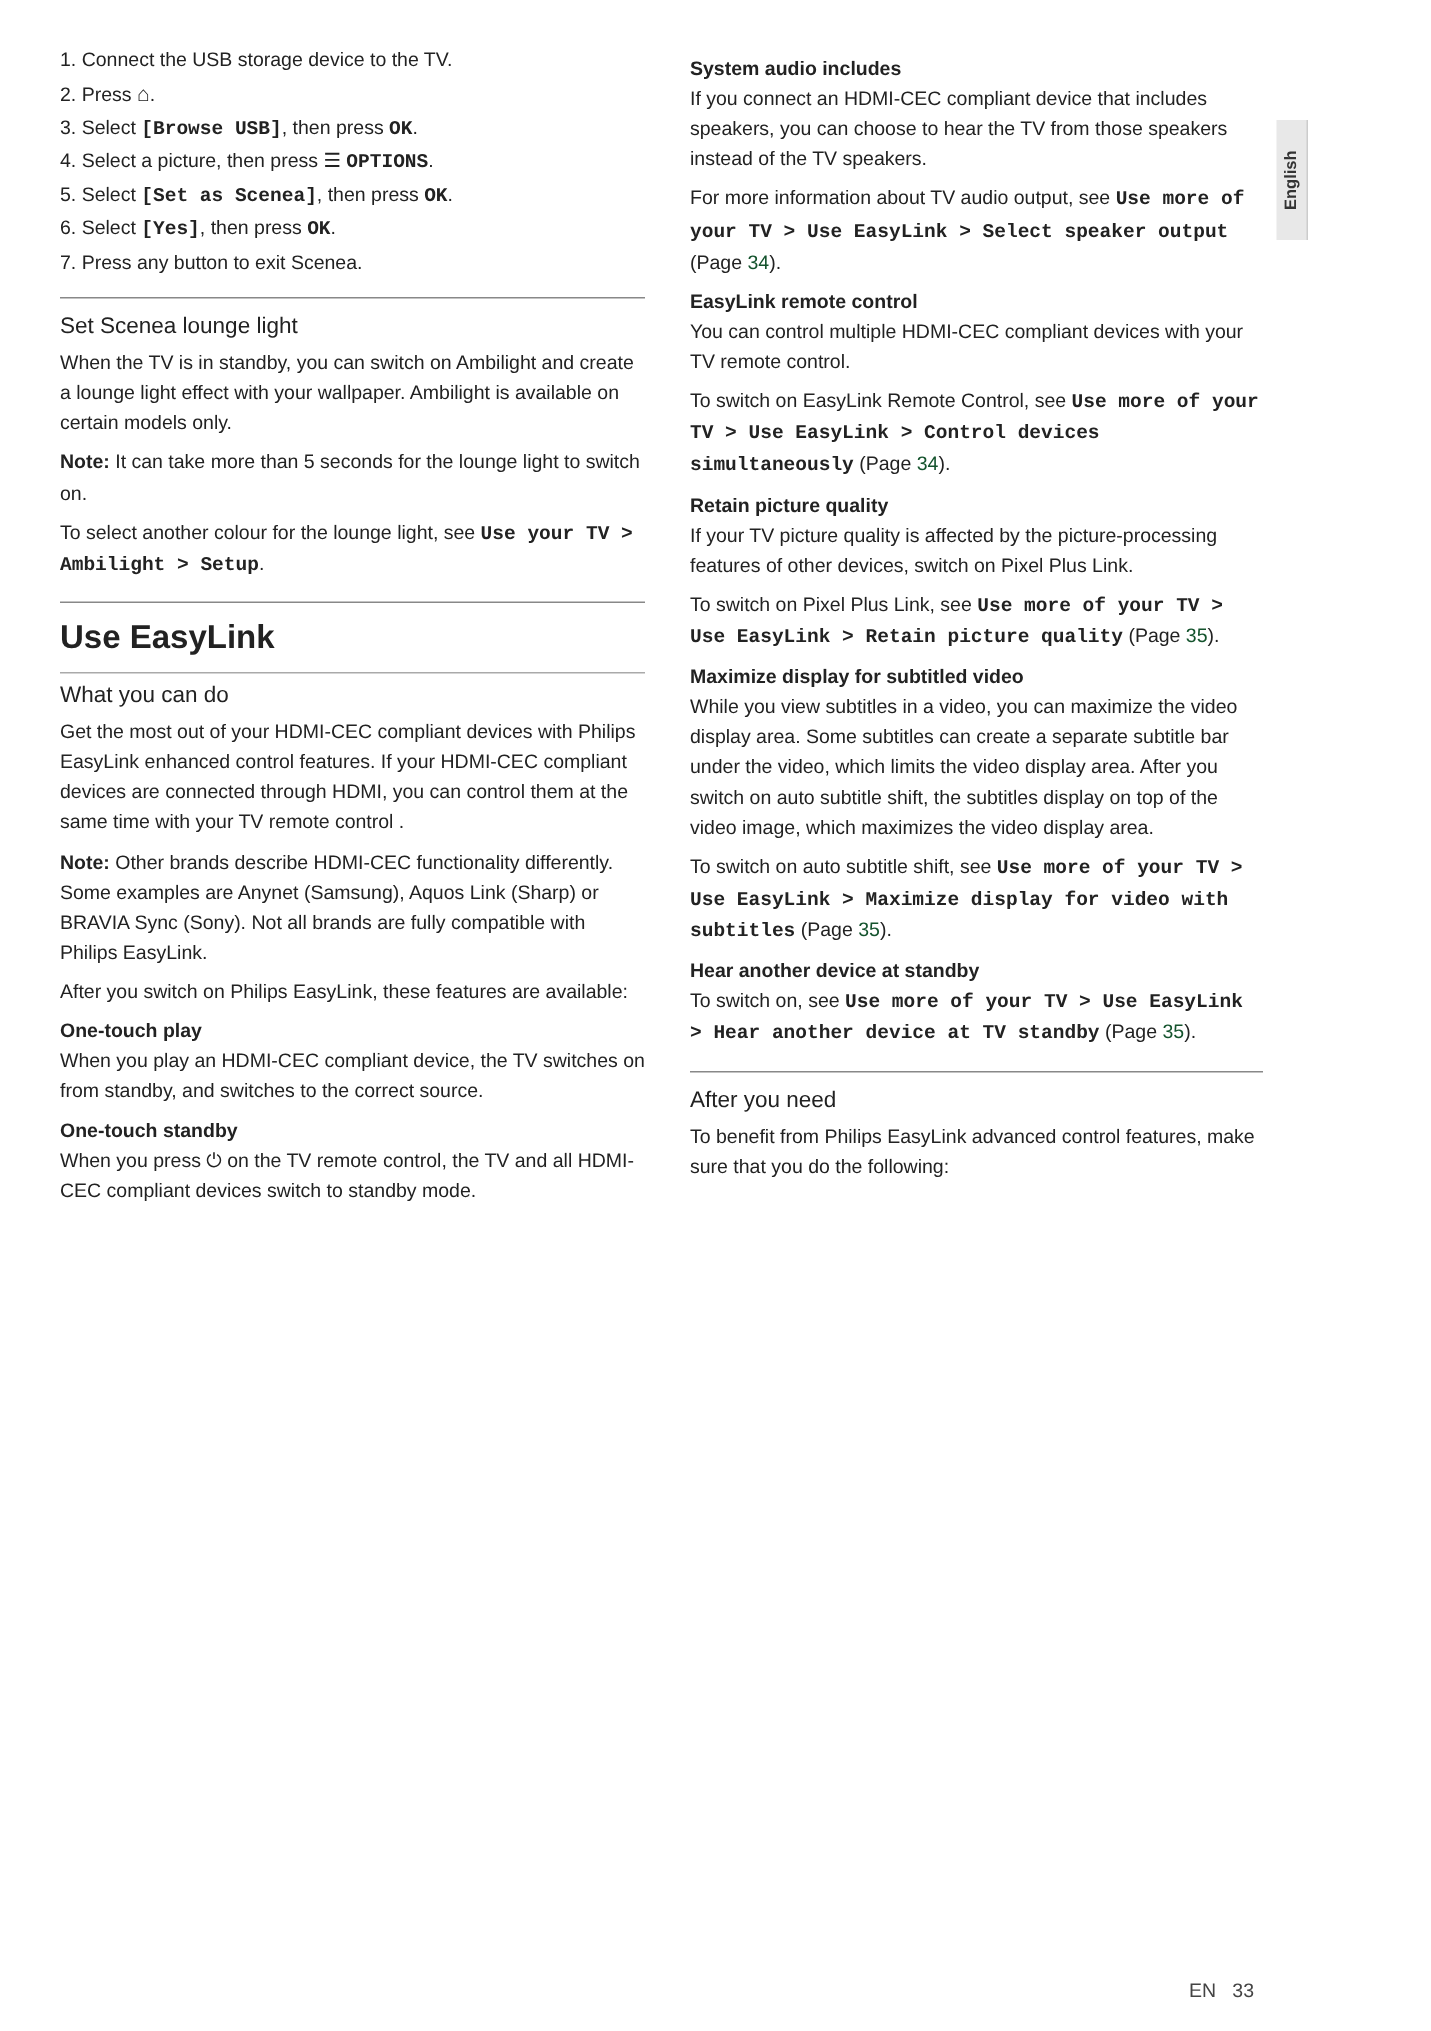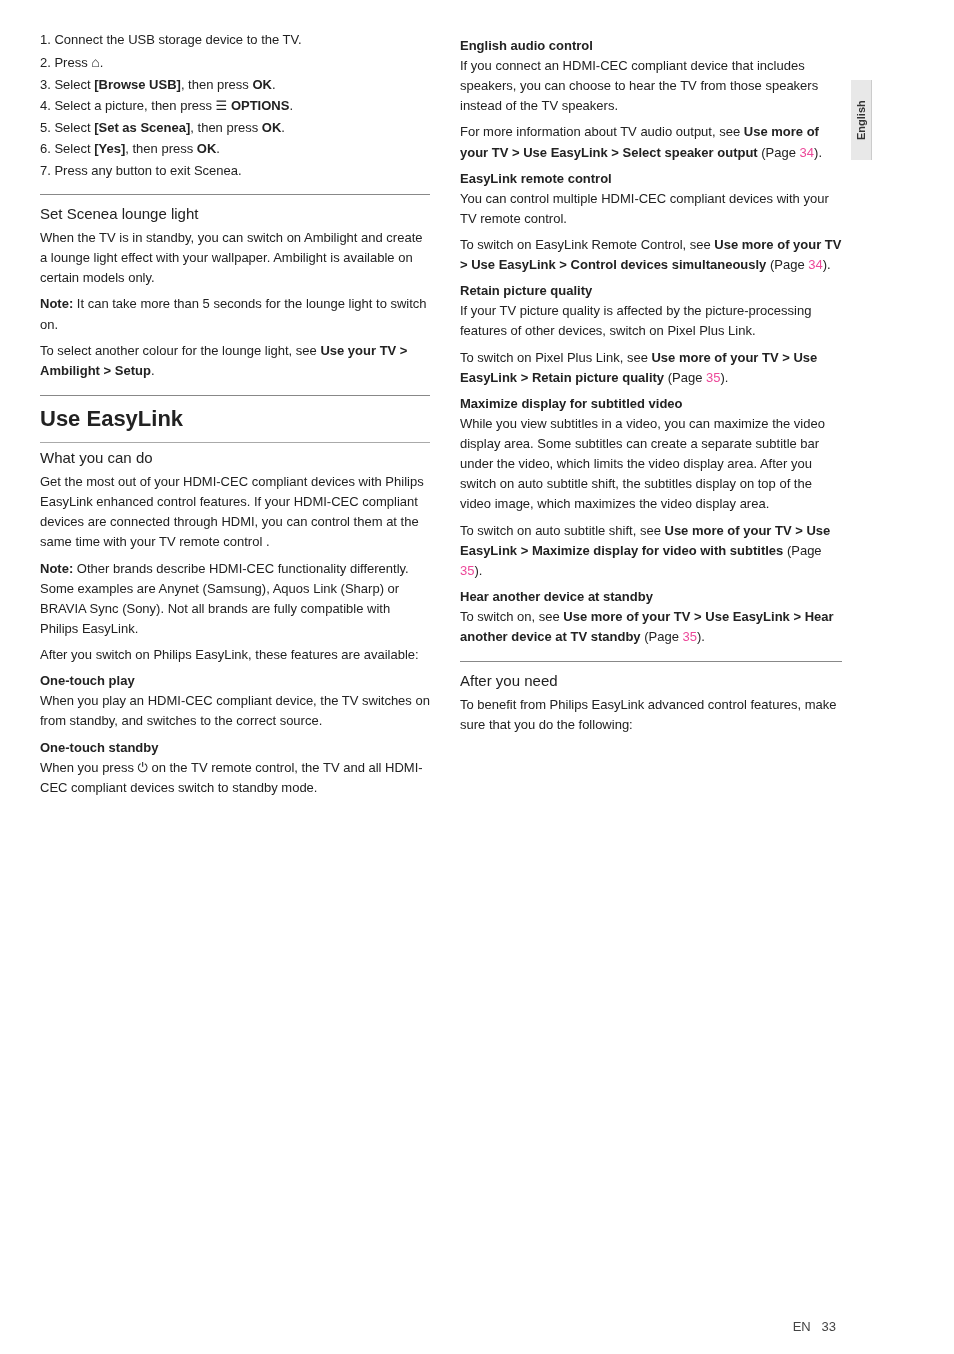--- a/index.html
+++ b/index.html
@@ -63,21 +63,21 @@
     }
     
     .steps-list {
       margin-bottom: 12px;
     }
     .step-item {
       font-size: 13px;
       line-height: 1.5;
       margin-bottom: 2px;
     }
-    .bold { font-weight: bold; }
+    .bold { font-weight: bold; font-family: Liberation Mono, monospace; }
     .step-item .bracket { font-weight: bold; }
     hr.section-divider {
       border: none;
       border-top: 1px solid #888;
       margin: 14px 0 10px 0;
     }
     hr.thin-divider {
       border: none;
       border-top: 1px solid #aaa;
       margin: 8px 0 6px 0;
@@ -108,21 +108,21 @@
       line-height: 1.55;
       margin-bottom: 6px;
     }
     .note-text .note-label {
       font-weight: bold;
     }
     .link-text {
       font-weight: bold;
     }
     .page-ref {
-      color: #ec4899;
+      color: #14532d;
     }
     
     .page-footer {
       position: absolute;
       bottom: 20px;
       right: 36px;
       font-size: 13px;
       color: #444;
     }
     .home-icon {
@@ -192,21 +192,21 @@
       <div class="body-text">When you play an HDMI-CEC compliant device, the TV switches on from standby, and switches to the correct source.</div>
 
       <div class="subsection-heading">One-touch standby</div>
       <div class="body-text">
         <span>When you press ⏻ on the TV remote control, the TV and all HDMI-CEC compliant devices switch to standby mode.</span>
       </div>
     </div>
 
     <div class="right-col">
 
-      <div class="subsection-heading">English audio control</div>
+      <div class="subsection-heading">System audio includes</div>
       <div class="body-text">If you connect an HDMI-CEC compliant device that includes speakers, you can choose to hear the TV from those speakers instead of the TV speakers.</div>
       <div class="body-text">
         <span>For more information about TV audio output, see </span><span class="bold link-text">Use more of your TV &gt; Use EasyLink &gt; Select speaker output</span><span> (Page </span><span class="page-ref">34</span><span>).</span>
       </div>
 
       <div class="subsection-heading">EasyLink remote control</div>
       <div class="body-text">You can control multiple HDMI-CEC compliant devices with your TV remote control.</div>
       <div class="body-text">
         <span>To switch on EasyLink Remote Control, see </span><span class="bold link-text">Use more of your TV &gt; Use EasyLink &gt; Control devices simultaneously</span><span> (Page </span><span class="page-ref">34</span><span>).</span>
       </div>

